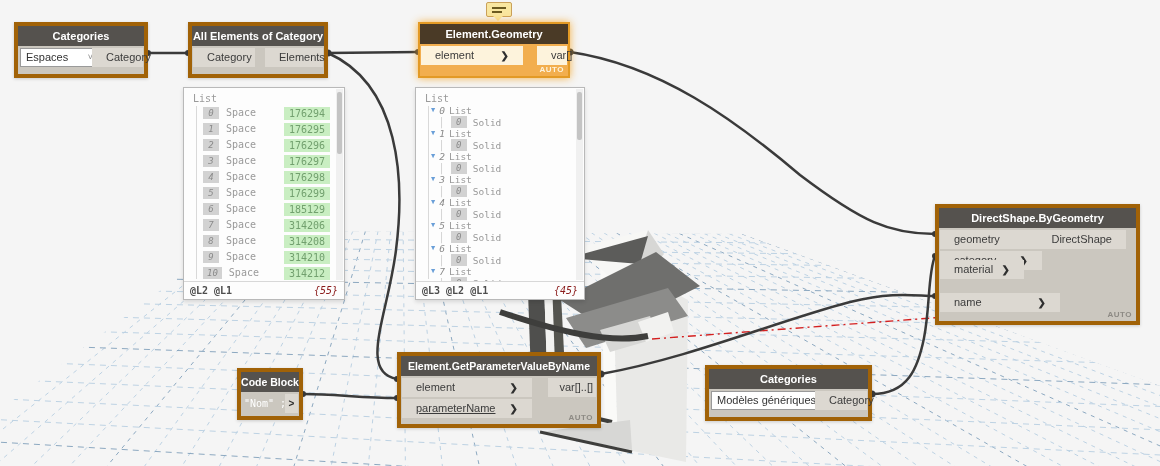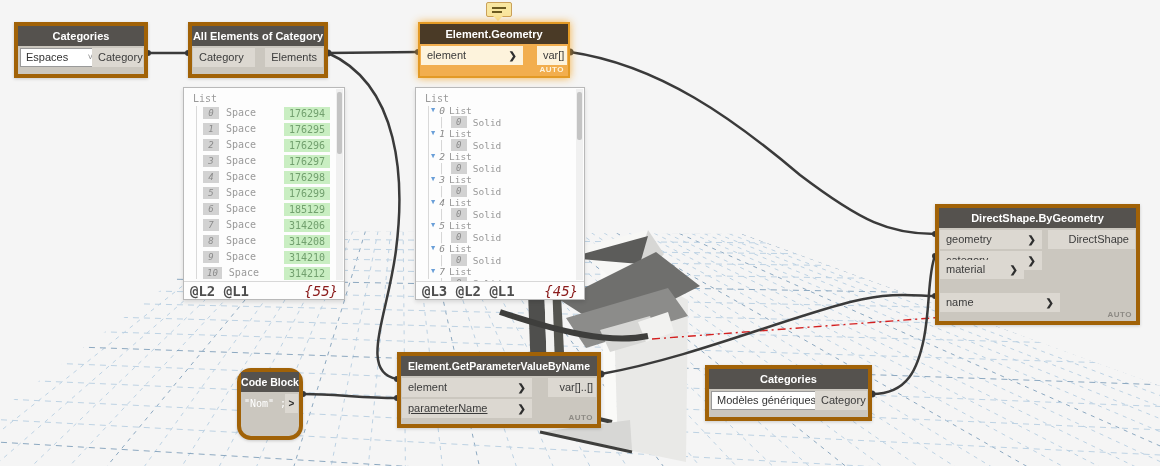--- a/index.html
+++ b/index.html
@@ -7,21 +7,21 @@
           font-family:"Liberation Sans",sans-serif;}
   svg.layer{position:absolute;left:0;top:0;}
 
   
   .node{position:absolute;background:#cbc7bf;border:4px solid #a16207;
         box-shadow:0 1px 3px rgba(0,0,0,.18);box-sizing:border-box;}
   .node-header{height:20px;line-height:20px;background:#55524e;color:#fff;
                font-size:11px;font-weight:bold;text-align:center;white-space:nowrap;overflow:hidden;}
   .node-body{position:relative;width:100%;height:calc(100% - 20px);}
   .chip{position:absolute;height:19px;line-height:19px;background:#dcd8d1;color:#3b3b3b;
-        font-size:11px;padding:0 6px;box-sizing:border-box;white-space:nowrap;}
+        font-size:11px;padding:0 14px;box-sizing:border-box;white-space:nowrap;}
   .chip .chev{float:right;font-weight:bold;font-size:10px;color:#2f2f2f;margin-left:6px;}
   .chip.out{text-align:right;}
   .lacing{position:absolute;right:4px;bottom:2px;font-size:8px;font-weight:bold;color:#8d8a84;letter-spacing:.5px;}
   .dropdown{position:absolute;height:19px;line-height:17px;background:#fff;border:1px solid #9a9a9a;
             color:#333;font-size:11px;padding:0 16px 0 5px;box-sizing:border-box;white-space:nowrap;}
   .dropdown .caret{position:absolute;right:4px;top:0;color:#888;font-size:9px;}
 
   
   .node.selected{background:#f2ae4e;border:2px solid #e39a25;box-shadow:0 0 8px rgba(244,164,36,.85);}
   .node.selected .node-header{background:#4a3a26;}
@@ -29,21 +29,21 @@
   .node.selected .lacing{color:#fdf3dc;}
 
   
   .preview{position:absolute;background:#fdfdfd;border:1px solid #b9b9b9;
            box-shadow:0 2px 4px rgba(0,0,0,.12);
            font-family:"DejaVu Sans Mono",monospace;color:#9a9a9a;box-sizing:border-box;}
   .pv-scroll{position:relative;height:calc(100% - 18px);overflow:hidden;padding:4px 14px 0 9px;box-sizing:border-box;}
   .pv-root{font-size:10px;line-height:13px;}
   .pv-tree{position:absolute;left:12px;top:18px;bottom:2px;width:0;border-left:1px solid #d9d9d9;}
   .pv-footer{height:17px;border-top:1px solid #d8d8d8;display:flex;justify-content:space-between;
-             align-items:center;padding:0 6px;font-size:14px;color:#4d4d4d;font-weight:bold;}
+             align-items:center;padding:0 6px;font-size:10px;color:#4d4d4d;font-weight:bold;}
   .pv-count{color:#8b1c1c;font-style:italic;font-weight:normal;}
   .prow{position:relative;height:16px;line-height:16px;font-size:10px;display:flex;align-items:center;gap:7px;
         padding-left:10px;}
   .badge{background:#d2d2d2;color:#8a8a8a;font-style:italic;font-size:9px;line-height:12px;
          padding:0 4px;min-width:8px;text-align:center;}
   .val{background:#c9eec2;color:#72a06e;font-size:10px;line-height:13px;padding:0 5px;margin-left:auto;}
   .grow{height:11.5px;line-height:11.5px;font-size:9.5px;display:flex;align-items:center;gap:4px;padding-left:6px;}
   .grow .tri{color:#6a9fd8;font-size:7px;}
   .grow .gidx{font-style:italic;color:#8a8a8a;}
   .crow{height:11.5px;line-height:11.5px;font-size:9.5px;display:flex;align-items:center;gap:6px;padding-left:14px;}
@@ -406,26 +406,26 @@
         <span class="chev">❯</span>
       </div>
       <div class="chip" style="left:1px;top:32px;width:84px;">
         <span>material</span>
         <span class="chev">❯</span>
       </div>
       <div class="chip" style="left:1px;top:65px;width:120px;">
         <span>name</span>
         <span class="chev">❯</span>
       </div>
-      <div class="chip out" style="right:1px;top:2px;width:87px;">DirectShape</div>
+      <div class="chip out" style="right:10px;top:2px;width:109px;">DirectShape</div>
       <div class="lacing">AUTO</div>
     </div>
   </div>
 
-  <div class="node" style="left:237px;top:368px;width:66px;height:72px;border-radius:14px;">
+  <div class="node" style="left:237px;top:368px;width:66px;height:52px;">
     <div class="node-header" style="font-size:10.5px;">Code Block</div>
     <div class="node-body">
       <div class="code-expr">"Nom" ;</div>
       <div class="code-out">&gt;</div>
     </div>
   </div>
 
   <div class="node" style="left:397px;top:352px;width:204px;height:76px;">
     <div class="node-header" style="font-size:10.5px;">Element.GetParameterValueByName</div>
     <div class="node-body">

